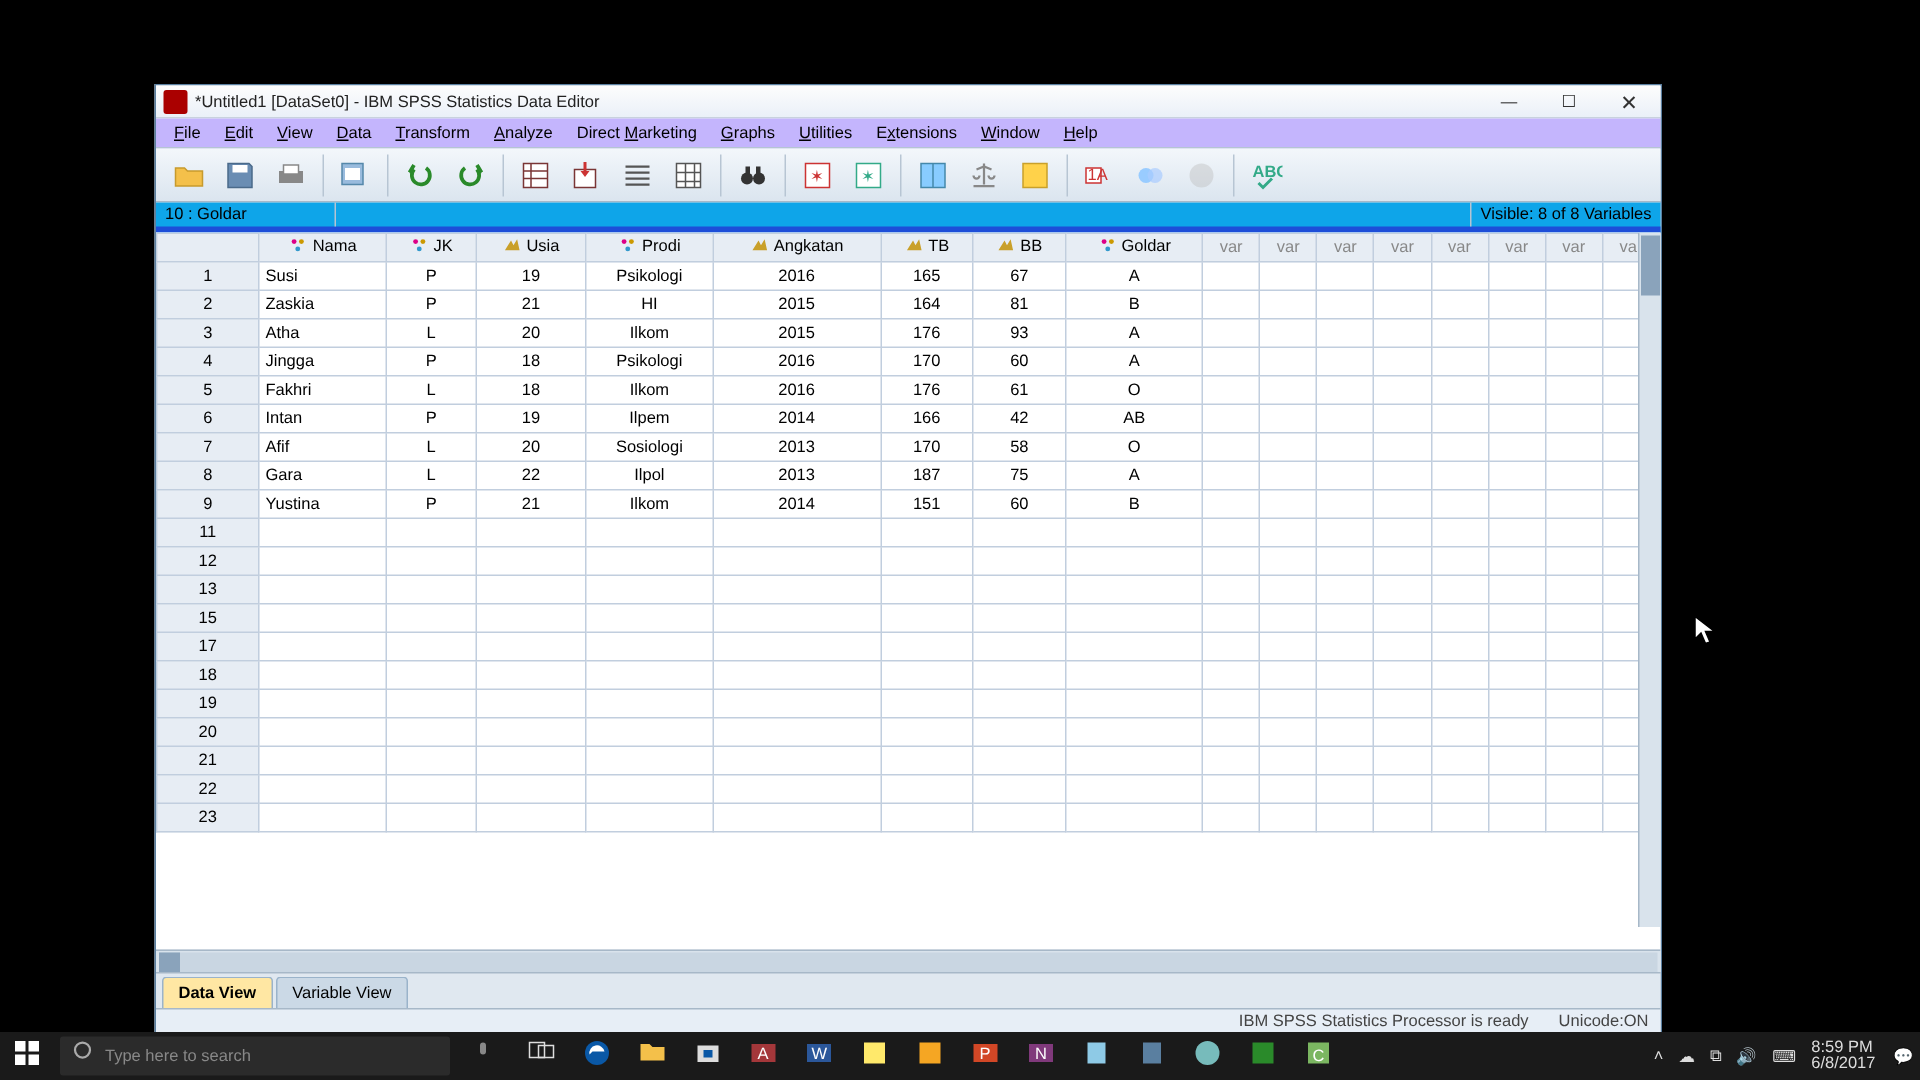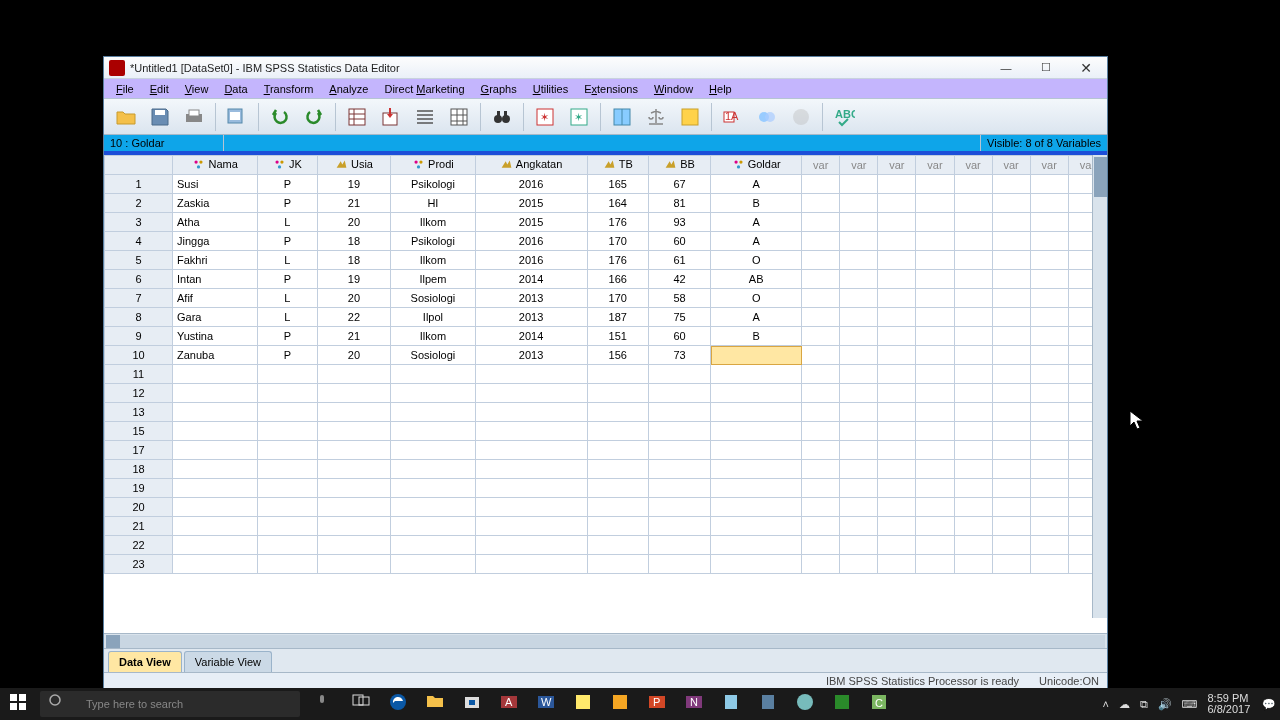--- a/index.html
+++ b/index.html
@@ -36,21 +36,21 @@
 .hscroll .track { flex:1; height:13px; margin:0 2px; background:#c9d6e2; position:relative; }
 .hscroll .thumb { position:absolute; left:0; top:0; width:14px; height:13px; background:#8aa3bb; }
 .view-tabs { height:24px; background:#e0e8f0; display:flex; align-items:flex-end; padding:0 4px; border-top:1px solid #a7b8c8; }
 .view-tab { padding:4px 10px; border:1px solid #9ab3ca; border-bottom:none; background:#cbd9e6; margin-right:2px; border-radius:3px 3px 0 0;margin-top:33px; }
 .view-tab.active { background:#ffe7a3; color:#000; font-weight:bold; }
 .statusbar { height:16px; background:#e7eef6; border-top:1px solid #a7b8c8; display:flex; justify-content:flex-end; padding:0 8px; font-size:10px; align-items:center; gap:20px; color:#444; }
 .vscroll { position:absolute; right:0; top:0; bottom:15px; width:15px; background:#d9e3ec; border-left:1px solid #a7b8c8; }
 .vscroll .vthumb { width:13px; height:40px; background:#8aa3bb; margin:2px auto 0; }
 .taskbar { position:absolute; left:0; right:0; bottom:0; height:32px; background:#1a1a1a; display:flex; align-items:center; padding:0 4px; }
 .taskbar .start { width:32px; height:32px; display:flex; align-items:center; justify-content:center; }
-.taskbar .search { background:#2b2b2b; border-radius:2px; width:260px; height:26px; display:flex; align-items:center; color:#888; padding:0 8px; gap:16px; margin-left:4px; }
+.taskbar .search { background:#2b2b2b; border-radius:2px; width:260px; height:26px; display:flex; align-items:center; color:#888; padding:0 8px; gap:0; margin-left:4px; }
 .taskbar .apps { display:flex; gap:1px; margin-left:8px; align-items:center; }
 .taskbar .app-ico { width:36px; height:30px; display:flex; align-items:center; justify-content:center; }
 .taskbar .tray { margin-left:auto; display:flex; align-items:center; color:#ddd; gap:10px; }
 .taskbar .clock { text-align:left; font-size:10px; line-height:11px; padding-right:2px; }
 .cursor { position: absolute; left: 1129px; top: 410px; width: 16px; height: 22px; pointer-events: none; z-index: 999; }
 .grid-scroll { flex:1; overflow:hidden; position:relative; }
 </style>
 </head>
 <body>
 
@@ -449,39 +449,20 @@
               <td></td>
               <td></td>
               <td></td>
               <td></td>
               <td></td>
               <td></td>
               <td></td>
               <td></td>
             </tr>
             <tr>
-              <td class="rownum">10</td>
-              <td class="left">Zanuba</td>
-              <td class="">P</td>
-              <td class="">20</td>
-              <td class="">Sosiologi</td>
-              <td class="">2013</td>
-              <td class="">156</td>
-              <td class="">73</td>
-              <td class=" active-cell"></td>
-              <td></td>
-              <td></td>
-              <td></td>
-              <td></td>
-              <td></td>
-              <td></td>
-              <td></td>
-              <td></td>
-            </tr>
-            <tr>
               <td class="rownum">11</td>
               <td></td>
               <td></td>
               <td></td>
               <td></td>
               <td></td>
               <td></td>
               <td></td>
               <td></td>
               <td></td>

